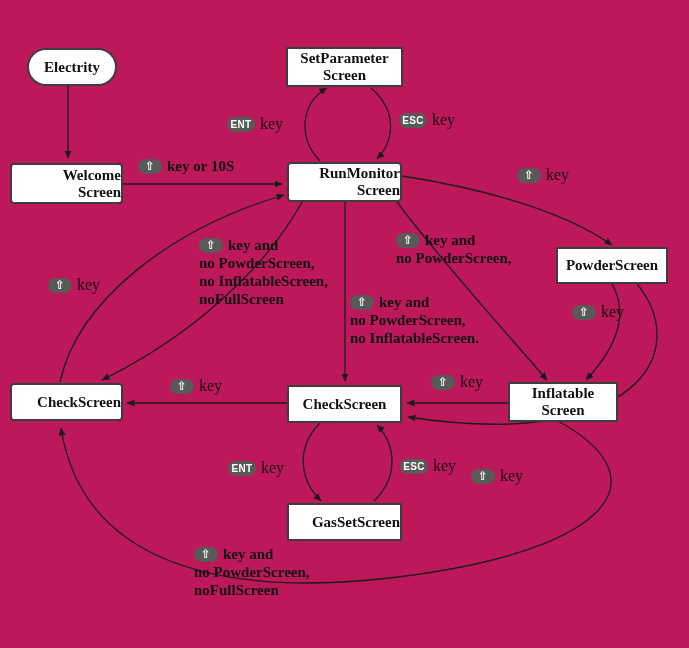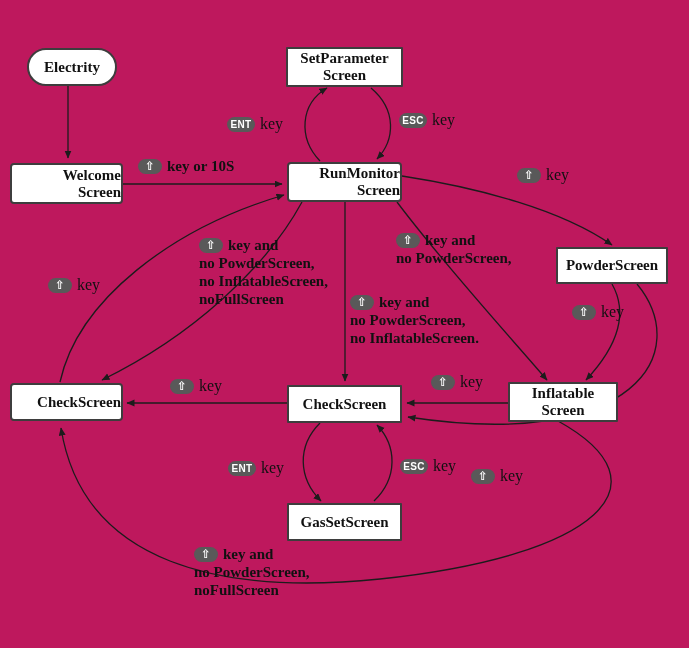--- a/index.html
+++ b/index.html
@@ -98,21 +98,21 @@
     <div class="node rect" style="left: 10px; top: 383px; width: 113px; height: 38px;">
       <div class="node-line">CheckScreen</div>
     </div>
     <div class="node round" style="left: 287px; top: 385px; width: 115px; height: 38px;">
       <div class="node-line">CheckScreen</div>
     </div>
     <div class="node round" style="left: 508px; top: 382px; width: 110px; height: 40px; text-align: right;">
       <div class="node-line">Inflatable</div>
       <div class="node-line">Screen</div>
     </div>
-    <div class="node round" style="left: 287px; top: 503px; width: 115px; height: 38px;">
+    <div class="node round" style="left: 287px; top: 503px; width: 115px; height: 38px; align-items: flex-end;">
       <div class="node-line">GasSetScreen</div>
     </div>
     <div class="edge-label" style="left: 138px; top: 157px;">
       <div class="label-line bold">
         <span class="badge badge-shift">⇧</span>
         <span>key or 10S</span>
       </div>
     </div>
     <div class="edge-label" style="left: 227px; top: 115px;">
       <div class="label-line">

